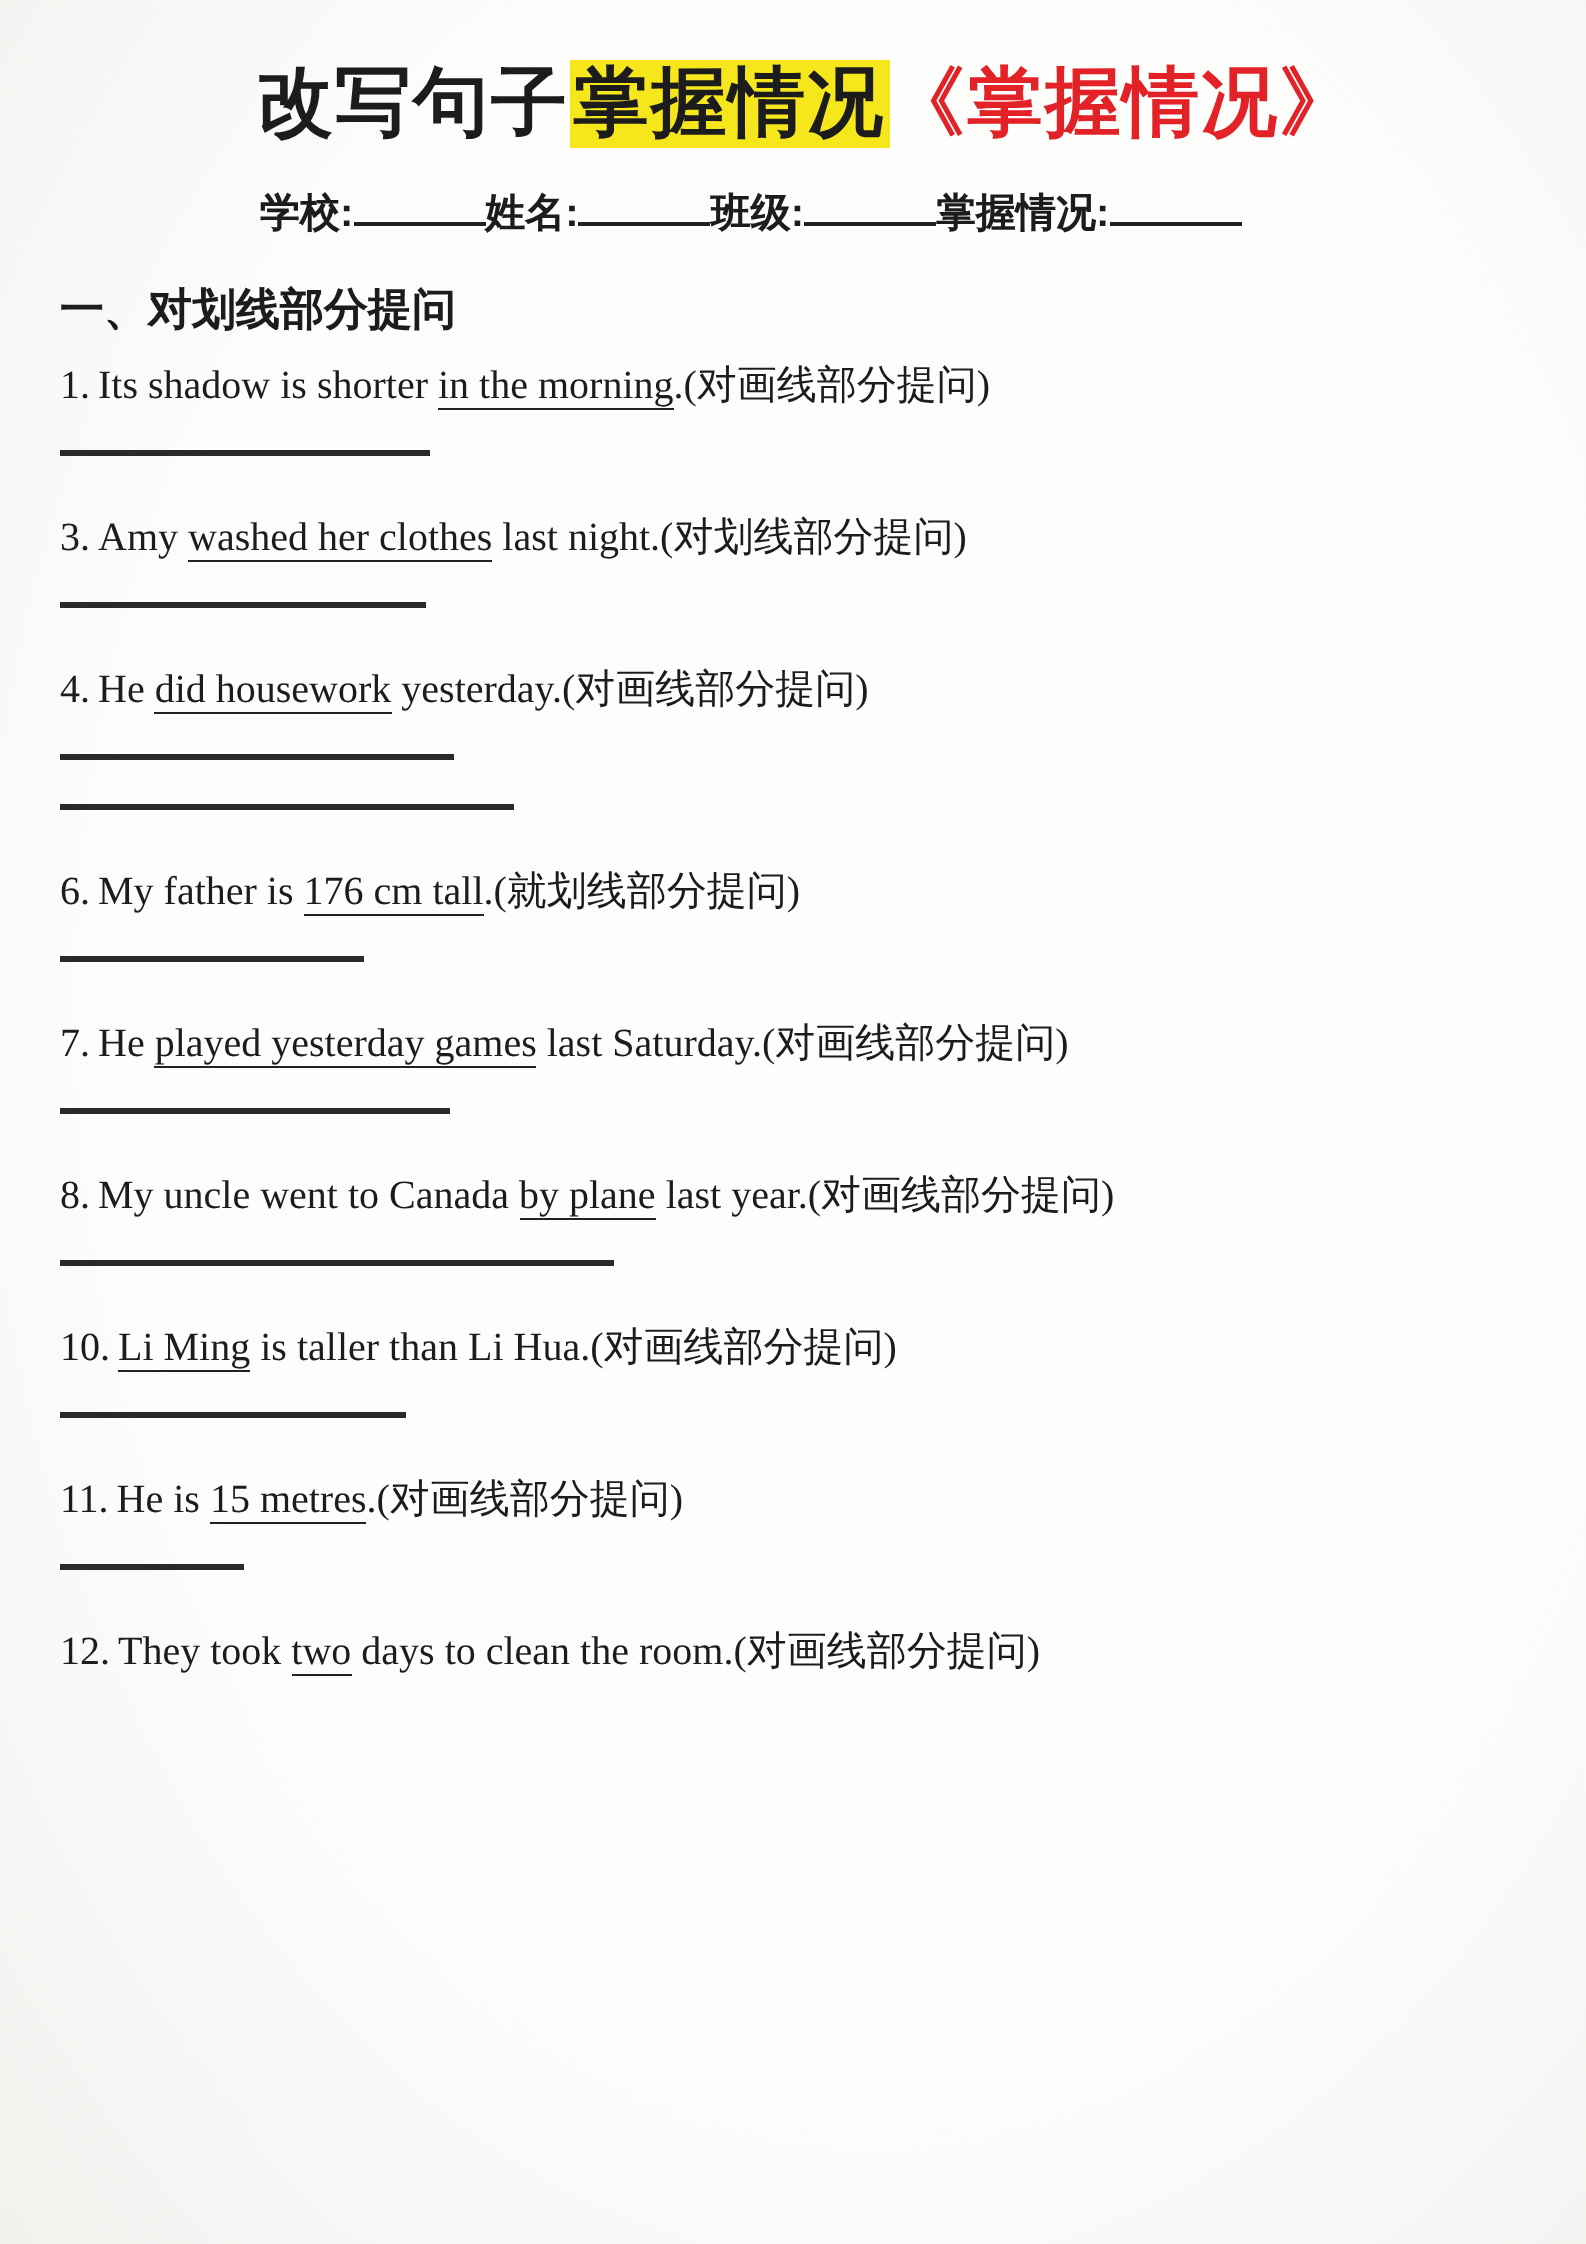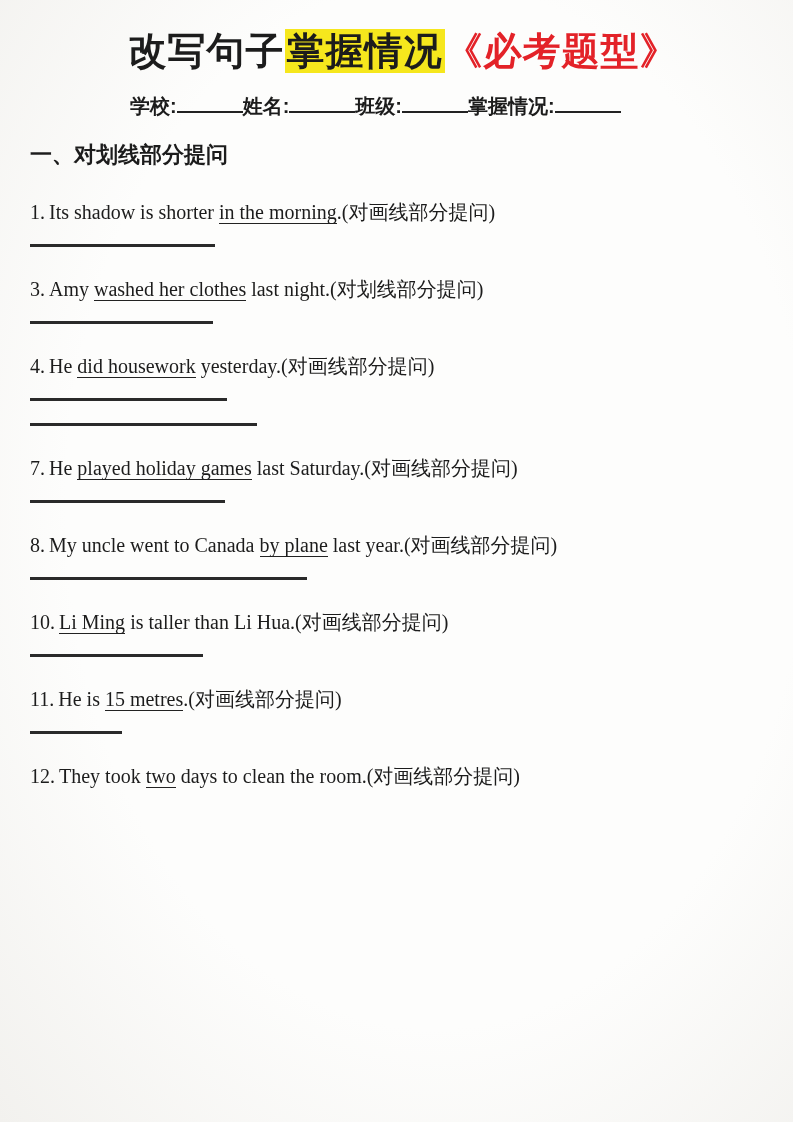--- a/index.html
+++ b/index.html
@@ -43,37 +43,36 @@
   .section-heading {
     margin: 20px 0 4px 0;
     font-family: "Liberation Sans", sans-serif;
     font-weight: bold;
     font-size: 22px;
   }
   .qa-line {
     font-size: 20px;
     line-height: 38px;
     padding-right: 14px;
-    margin-top: 23px;
   }
   .qa-num { margin-right: 4px; }
   .seg-u { border-bottom: 1.5px solid #222; }
   .answer-blank {
     height: 3px;
     background: #2a2a2a;
     margin: 13px 0 22px 0;
   }
   .qa-noblank { margin-bottom: 38px; }
 </style>
 </head>
 <body>
 
 <div class="sheet">
 
-  <h1 class="title"><span>改写句子</span><span class="t-hl">掌握情况</span><span class="t-red">《必考题型》</span></h1>
+  <h1 class="title"><span>改写句子</span><span class="t-hl">掌握情况</span><span class="t-red">《掌握情况》</span></h1>
 
   <div class="info"><span>学校:</span><span class="info-blank"></span><span>姓名:</span><span class="info-blank"></span><span>班级:</span><span class="info-blank"></span><span>掌握情况:</span><span class="info-blank"></span></div>
 
   <div class="section-heading">一、对划线部分提问</div>
 
   <div id="items">
       <div class="qa">
         <div class="qa-line"><span class="qa-num">1.</span><span class="seg">Its shadow is shorter </span><span class="seg-u">in the morning</span><span class="seg">.(对画线部分提问)</span></div>
         <div class="answer-blank" style="width: 185px;"></div>
       </div>
@@ -82,21 +81,25 @@
         <div class="answer-blank" style="width: 183px;"></div>
       </div>
       <div class="qa">
         <div class="qa-line"><span class="qa-num">4.</span><span class="seg">He </span><span class="seg-u">did housework</span><span class="seg"> yesterday.(对画线部分提问)</span></div>
         <div class="answer-blank" style="width: 197px;"></div>
       </div>
       <div class="qa">
         <div class="answer-blank" style="width: 227px;"></div>
       </div>
       <div class="qa">
-        <div class="qa-line"><span class="qa-num">7.</span><span class="seg">He </span><span class="seg-u">played holiday games</span><span class="seg"> last Saturday.(对画线部分提问)</span></div>
+        <div class="qa-line"><span class="qa-num">6.</span><span class="seg">My father is </span><span class="seg-u">176 cm tall</span><span class="seg">.(就划线部分提问)</span></div>
+        <div class="answer-blank" style="width: 152px;"></div>
+      </div>
+      <div class="qa">
+        <div class="qa-line"><span class="qa-num">7.</span><span class="seg">He </span><span class="seg-u">played yesterday games</span><span class="seg"> last Saturday.(对画线部分提问)</span></div>
         <div class="answer-blank" style="width: 195px;"></div>
       </div>
       <div class="qa">
         <div class="qa-line"><span class="qa-num">8.</span><span class="seg">My uncle went to Canada </span><span class="seg-u">by plane</span><span class="seg"> last year.(对画线部分提问)</span></div>
         <div class="answer-blank" style="width: 277px;"></div>
       </div>
       <div class="qa">
         <div class="qa-line"><span class="qa-num">10.</span><span class="seg-u">Li Ming</span><span class="seg"> is taller than Li Hua.(对画线部分提问)</span></div>
         <div class="answer-blank" style="width: 173px;"></div>
       </div>

